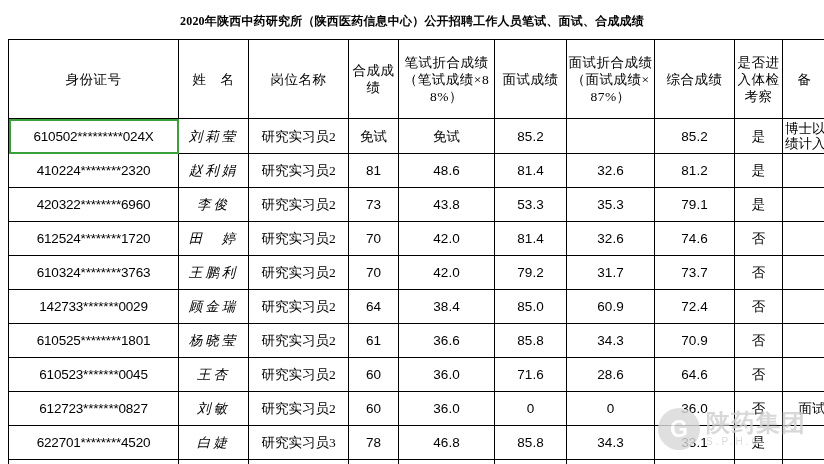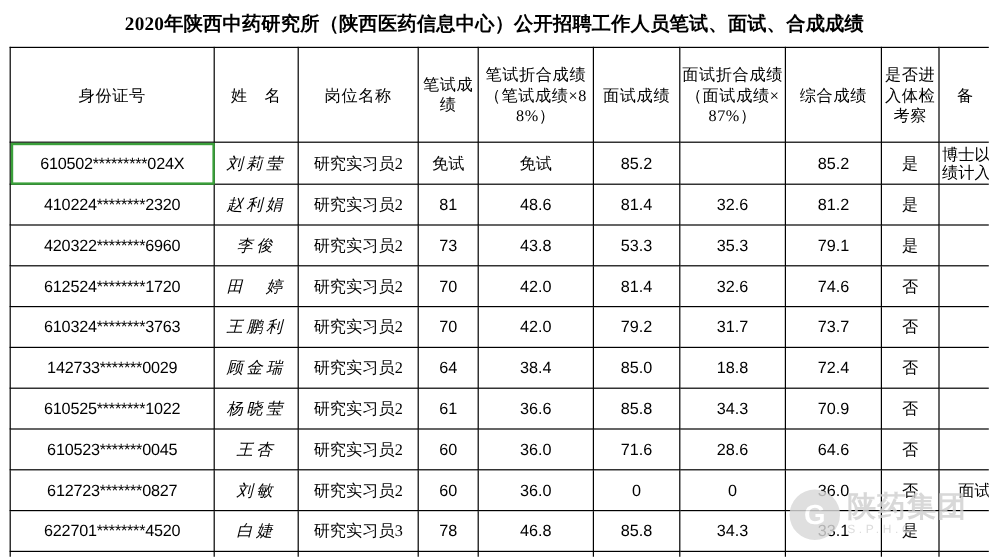--- a/index.html
+++ b/index.html
@@ -17,21 +17,21 @@
   }
   .page {
     width: 824px;
     height: 464px;
     position: relative;
     box-sizing: border-box;
     padding: 6px 8px 0 8px;
   }
   .title {
     text-align: center;
-    font-size: 16px;
+    font-size: 12px;
     font-weight: bold;
     letter-spacing: 0.2px;
     line-height: 26px;
     margin: 2px 0 5px 0;
     white-space: nowrap;
   }
   table.grid {
     border-collapse: collapse;
     width: 808px;
     table-layout: fixed;
@@ -161,21 +161,21 @@
         <col class="c-mszh">
         <col class="c-zh">
       <col class="c-ti">
         <col class="c-bz">
     </colgroup>
     <thead>
       <tr>
         <th>身份证号</th>
         <th>姓　名</th>
         <th>岗位名称</th>
-        <th>笔试成绩</th>
+        <th>合成成绩</th>
         <th>笔试折合成绩（笔试成绩×88%）</th>
         <th>面试成绩</th>
         <th>面试折合成绩（面试成绩×87%）</th>
         <th>综合成绩</th>
         <th class="hdr-ti">是否进入体检考察</th>
         <th class="hdr-bz">备　　注</th>
       </tr>
     </thead>
     <tbody id="tbody">
         <tr>
@@ -238,27 +238,27 @@
           <td>否</td>
           <td class="note"></td>
         </tr>
         <tr>
           <td class="id-cell">142733*******0029</td>
           <td class="name-cell">顾金瑞</td>
           <td>研究实习员2</td>
           <td class="num">64</td>
           <td class="num">38.4</td>
           <td class="num">85.0</td>
-          <td class="num">18.8</td>
+          <td class="num">60.9</td>
           <td class="num">72.4</td>
           <td>否</td>
           <td class="note"></td>
         </tr>
         <tr>
-          <td class="id-cell">610525********1022</td>
+          <td class="id-cell">610525********1801</td>
           <td class="name-cell">杨晓莹</td>
           <td>研究实习员2</td>
           <td class="num">61</td>
           <td class="num">36.6</td>
           <td class="num">85.8</td>
           <td class="num">34.3</td>
           <td class="num">70.9</td>
           <td>否</td>
           <td class="note"></td>
         </tr>

